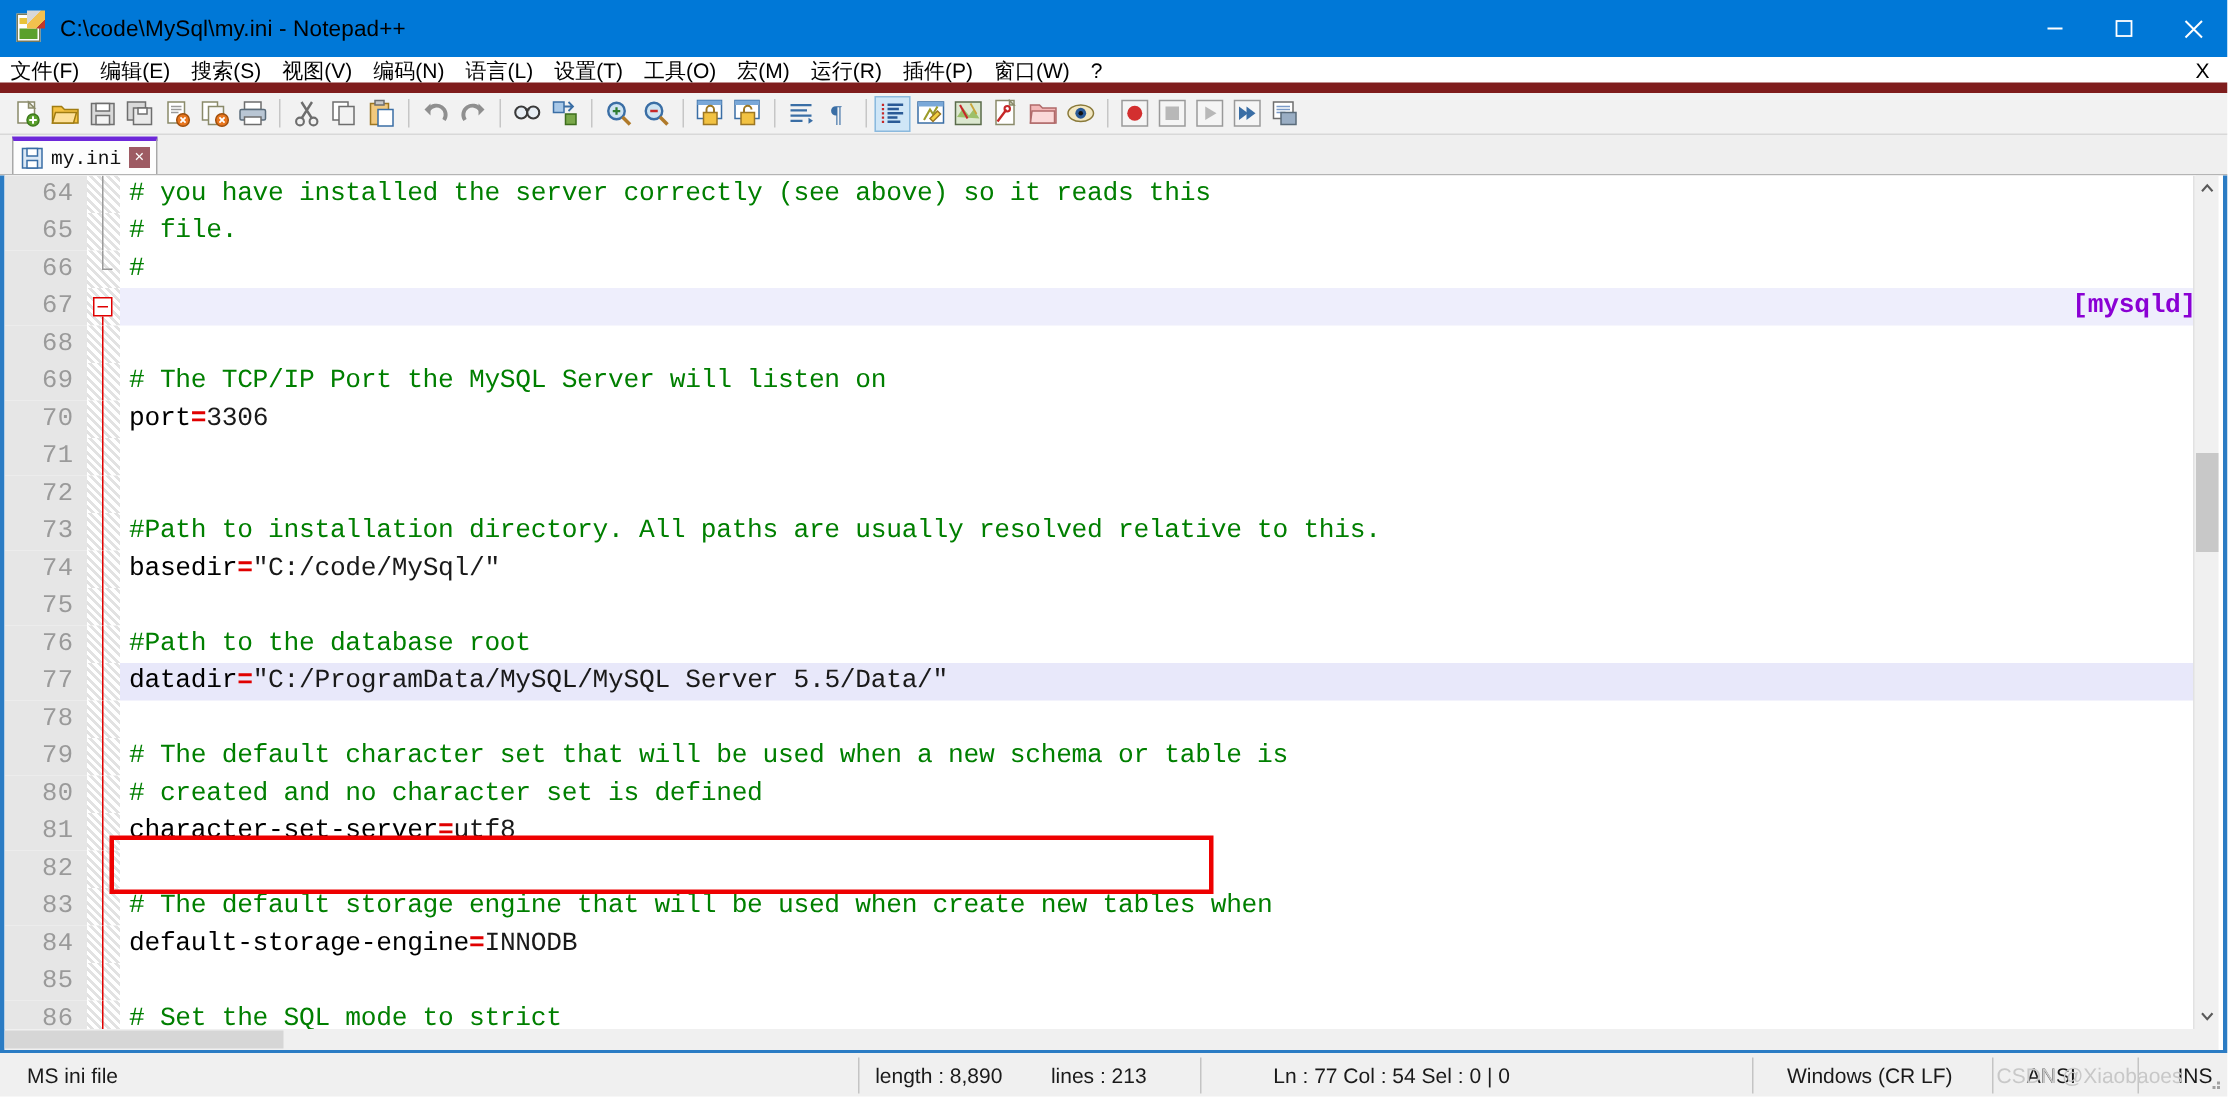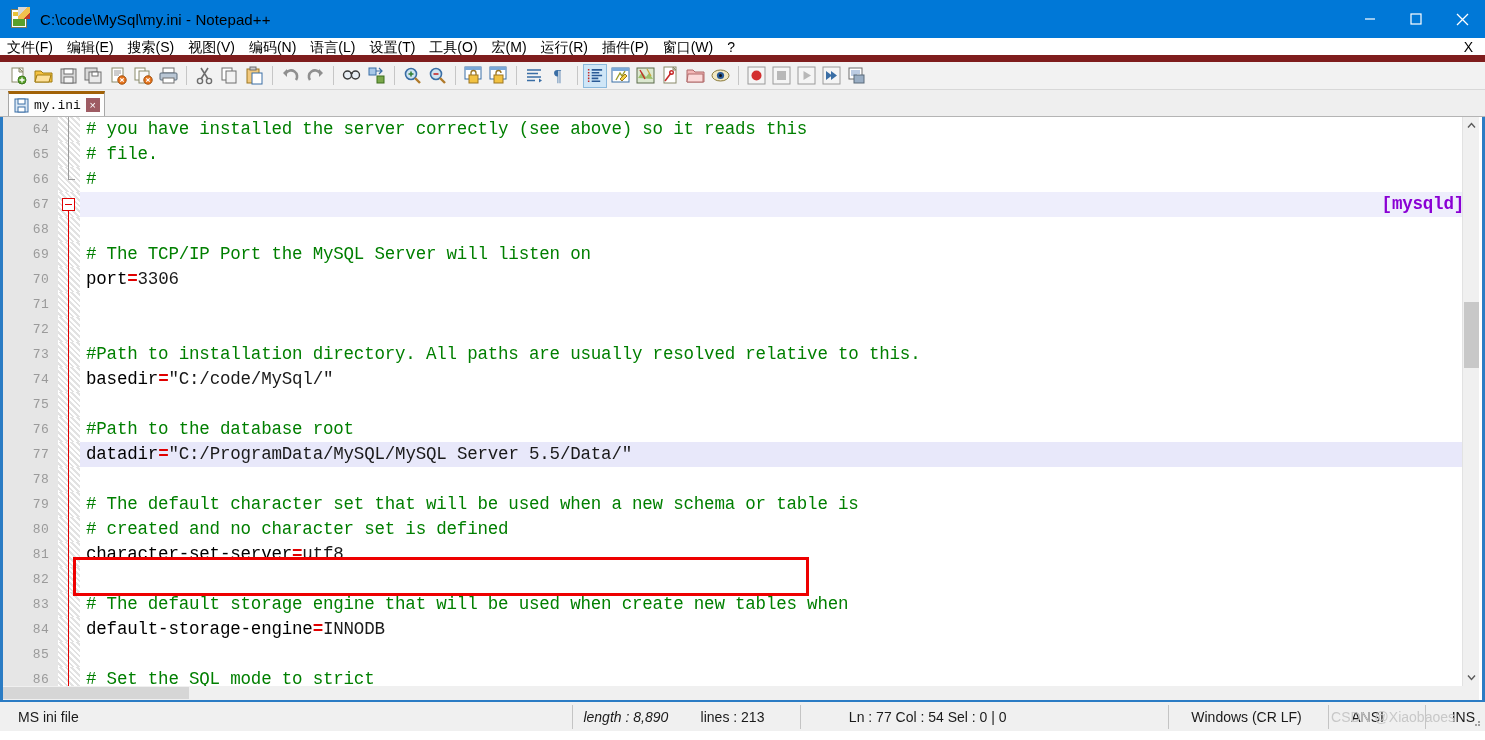--- a/index.html
+++ b/index.html
@@ -114,21 +114,21 @@
     padding-left: 8px;
   }
   .tab {
     height: 25px;
     display: flex;
     align-items: center;
     padding: 0 4px 0 5px;
     background: #fdfdfd;
     border: 1px solid #a8a8a8;
     border-bottom: none;
-    border-top: 3px solid #a16207;
+    border-top: 3px solid #6d28d9;
     position: relative;
     gap: 5px;
   }
   .tab-icon { width: 15px; height: 15px; flex: none; }
   .tab-label {
     font-family: "Liberation Mono", monospace;
     font-size: 13px;
     color: #111;
     white-space: nowrap;
   }
@@ -165,21 +165,21 @@
     position: relative;
   }
   .line.current .code { background: #e8e8fa; }
   .line.current .gutter { background: #e6e6e6; }
   .ln {
     width: 55px;
     flex: none;
     background: #e6e6e6;
     color: #9a9a9a;
     font-family: "Liberation Mono", monospace;
-    font-size: 13px;
+    font-size: 17px;
     text-align: right;
     padding-right: 9px;
     line-height: 25px;
     letter-spacing: .3px;
     user-select: none;
   }
   .fold {
     width: 22px;
     flex: none;
     background:
@@ -278,21 +278,21 @@
     position: relative;
   }
   .sb-cell {
     height: 31px;
     display: flex; align-items: center;
     padding: 0 10px;
     white-space: nowrap;
   }
   .sb-div { width: 1px; height: 24px; background: #c4c4c4; flex: none; }
   .sb-doctype { width: 565px; padding-left: 6px; margin-left: 12px; }
-  .sb-len   { width: 118px; font-style: italic; }
+  .sb-len   { width: 118px; }
   .sb-lines { width: 110px; }
   .sb-pos   { width: 370px; padding-left: 48px; }
   .sb-eol   { width: 160px; padding-left: 22px; }
   .sb-enc   { width: 96px; padding-left: 22px; }
   .sb-ins   { flex: 1; padding-left: 26px; position: relative; }
   .watermark {
     position: absolute;
     right: 30px; top: 7px;
     font-size: 14px;
     color: #c8c8c8;

